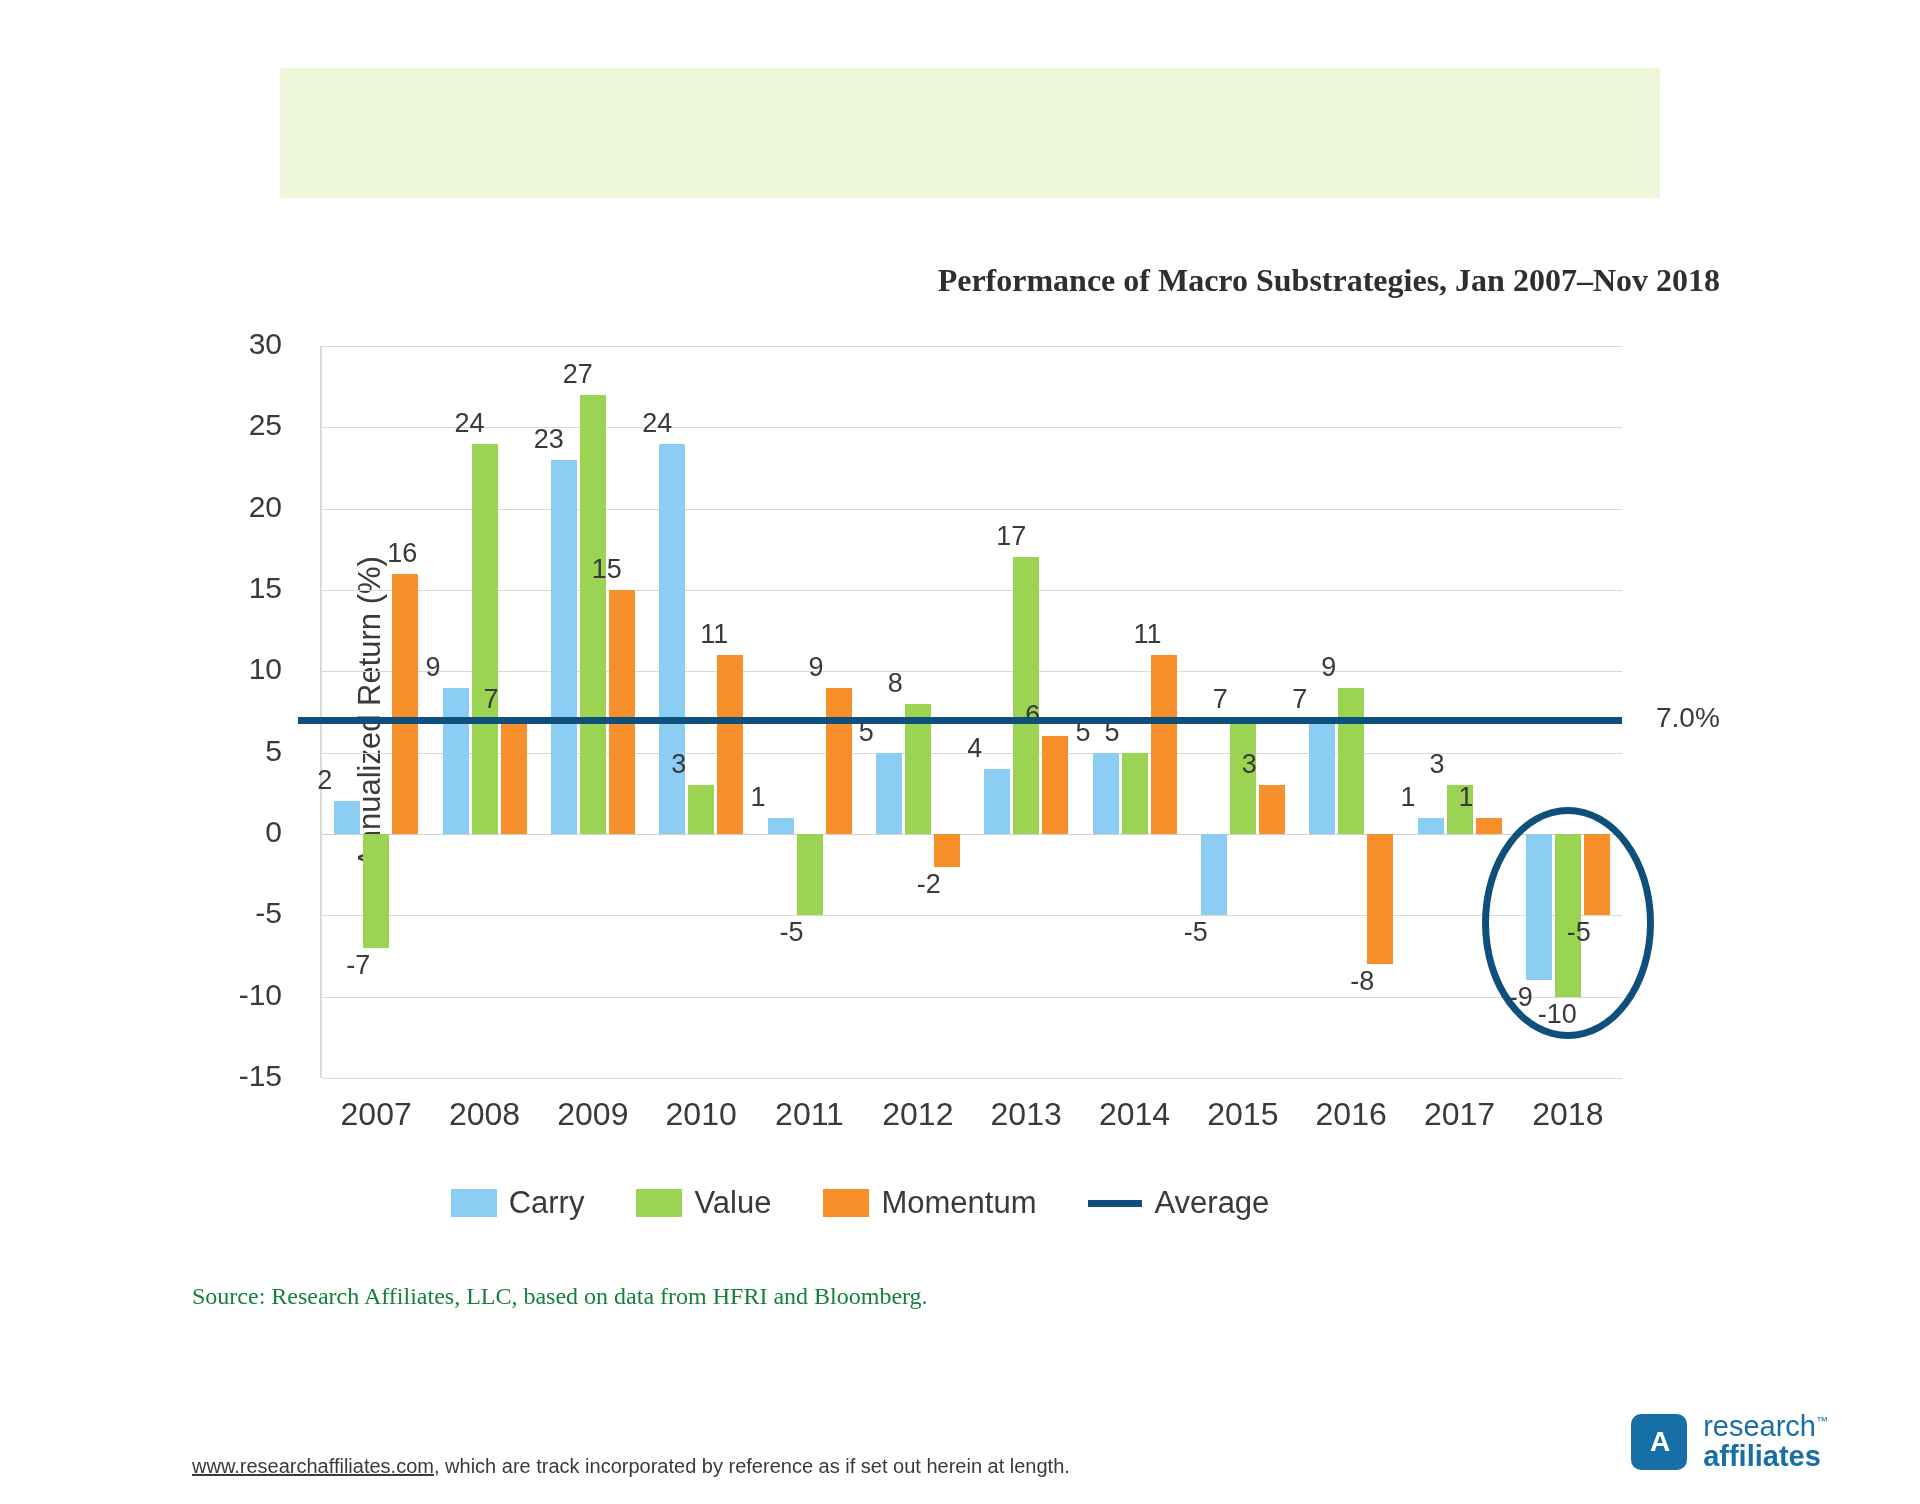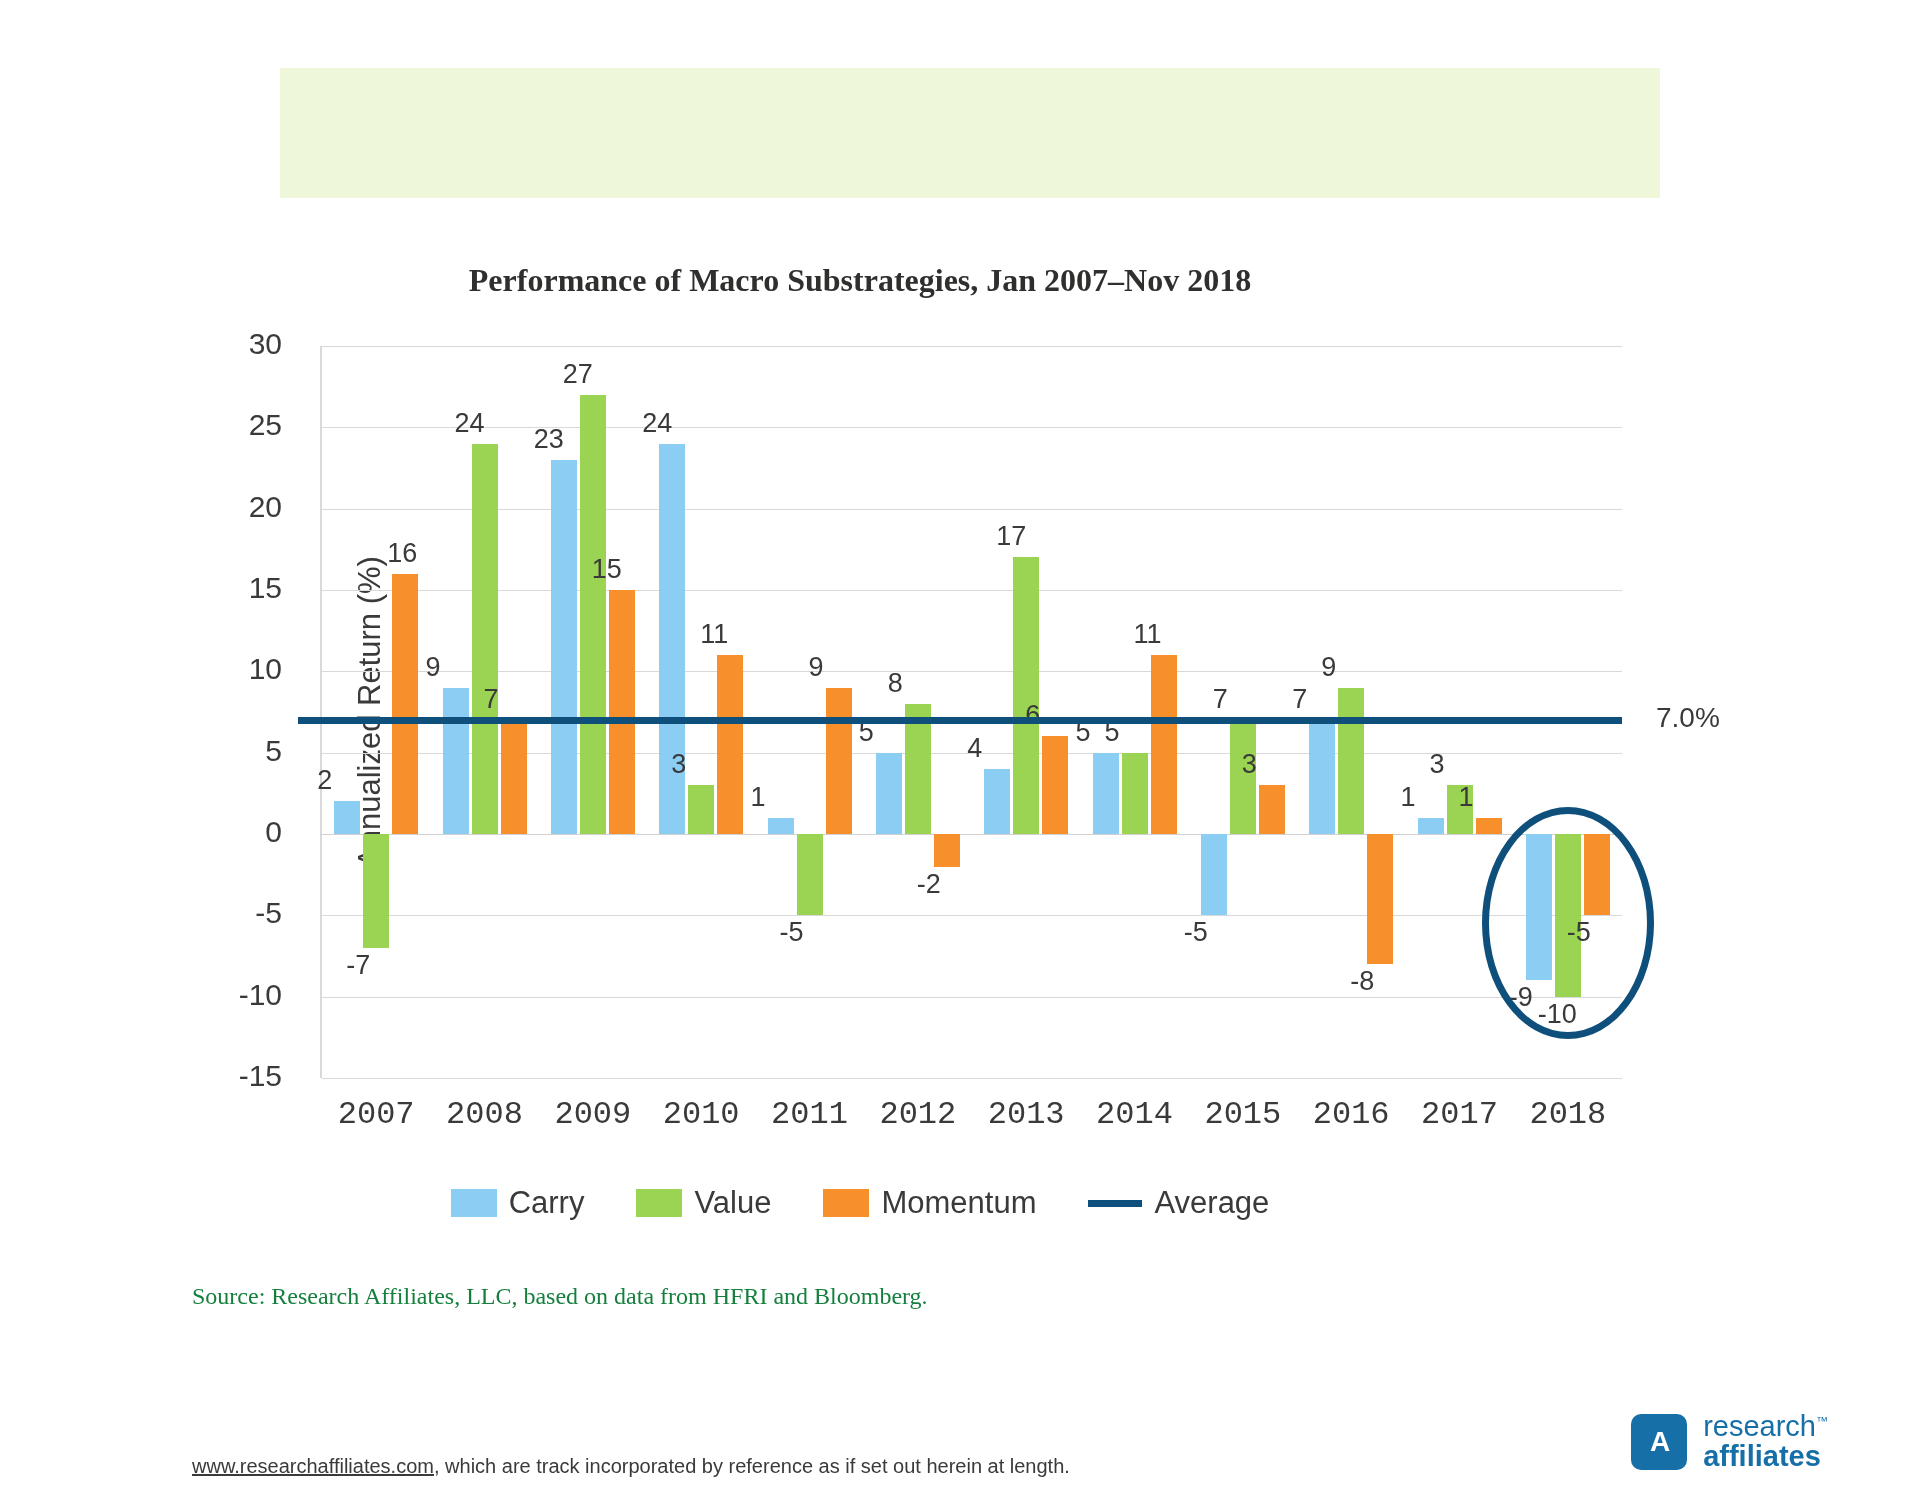--- a/index.html
+++ b/index.html
@@ -27,21 +27,21 @@
     color:#3a3a38;
     line-height:1.32;
     text-align:center;
     white-space:nowrap;
   }
 
   
   .chart-title{
     position:absolute;
     left:0; top:262px; width:1720px;
-    text-align:center;
+    text-align:right;
     font-family:"Liberation Serif", serif;
     font-weight:bold;
     font-size:32px;
     color:#2f2f2d;
   }
 
   
   .plot-wrap{
     position:absolute;
     left:0; top:330px;
@@ -126,21 +126,21 @@
     position:absolute;
     border:7px solid #0e4f7c;
     border-radius:50%;
     box-sizing:border-box;
     pointer-events:none;
   }
 
   
   .xtick{
     position:absolute;
-    font-family:Liberation Mono, monospace;
+    font-family:Liberation Sans, sans-serif;
     font-size:32px;
     color:#3a3a3a;
     text-align:center;
     width:120px;
     white-space:nowrap;
   }
 
   
   .legend{
     position:absolute;

